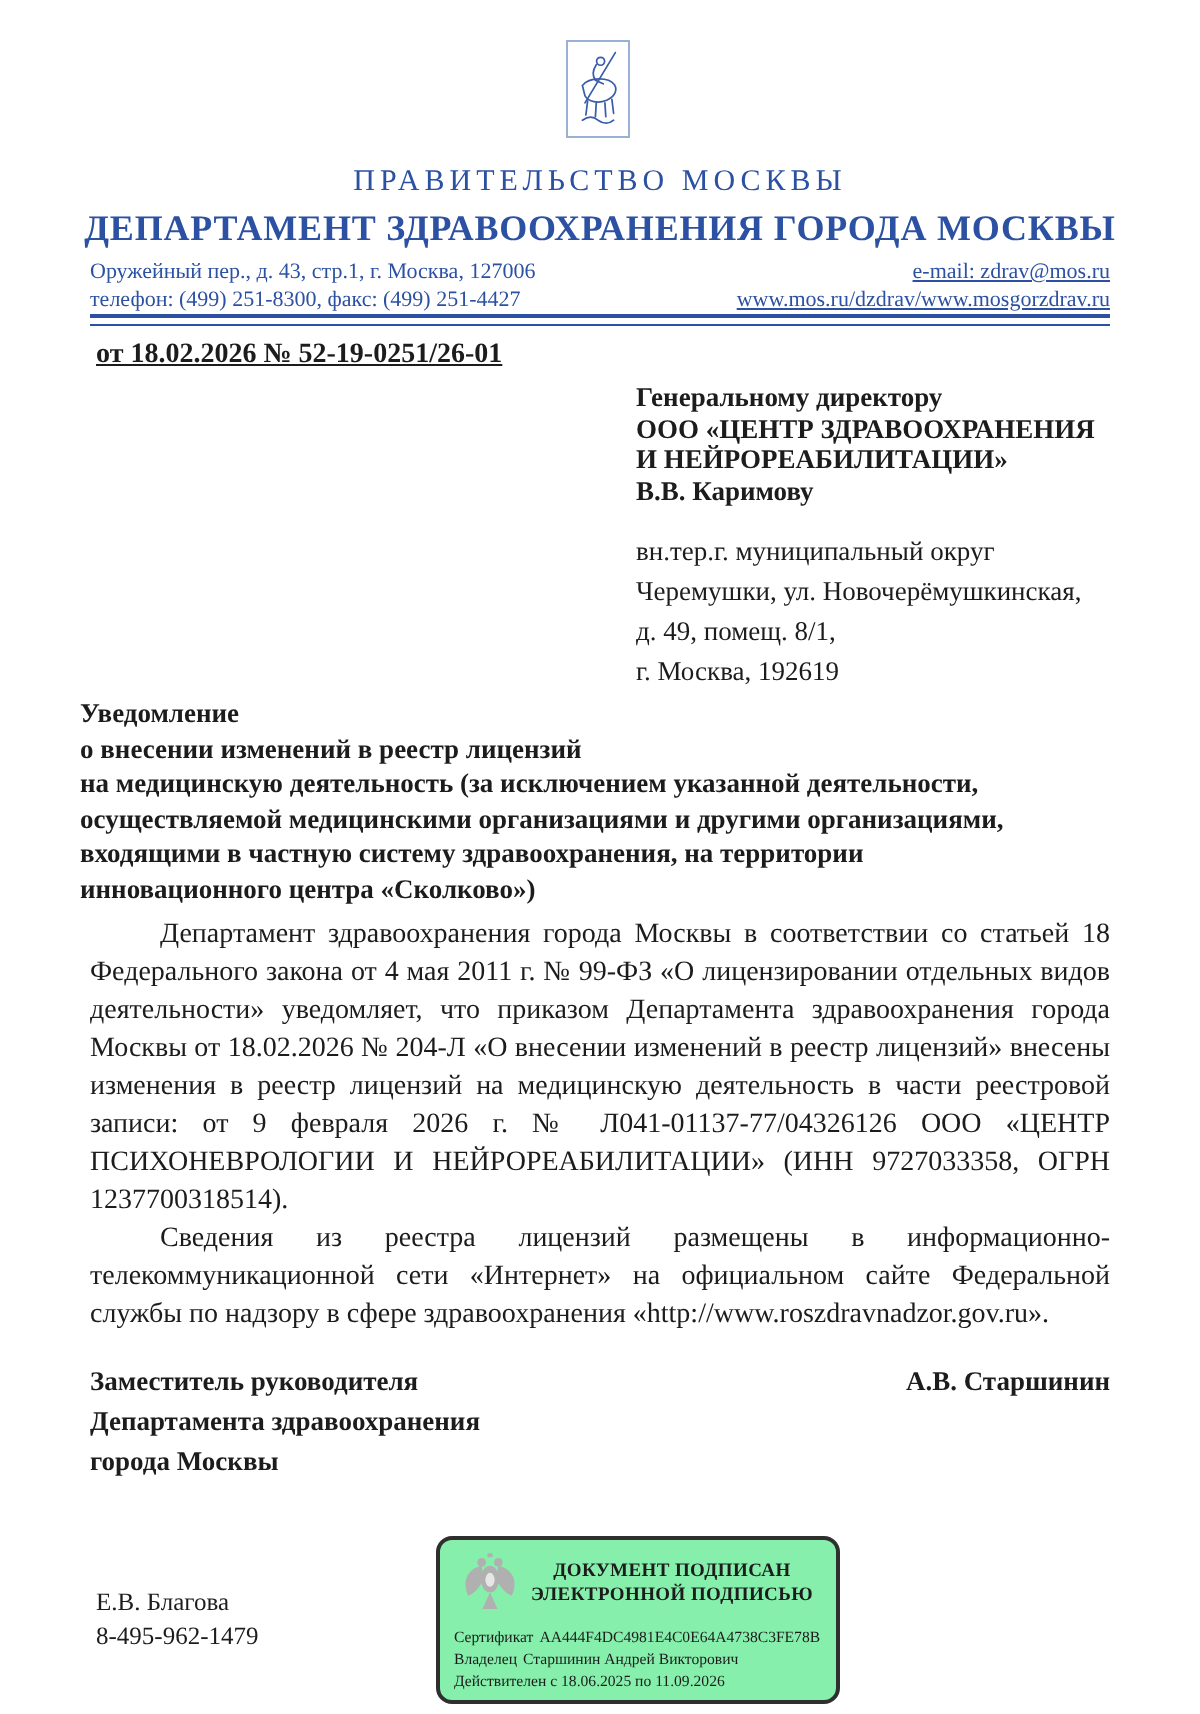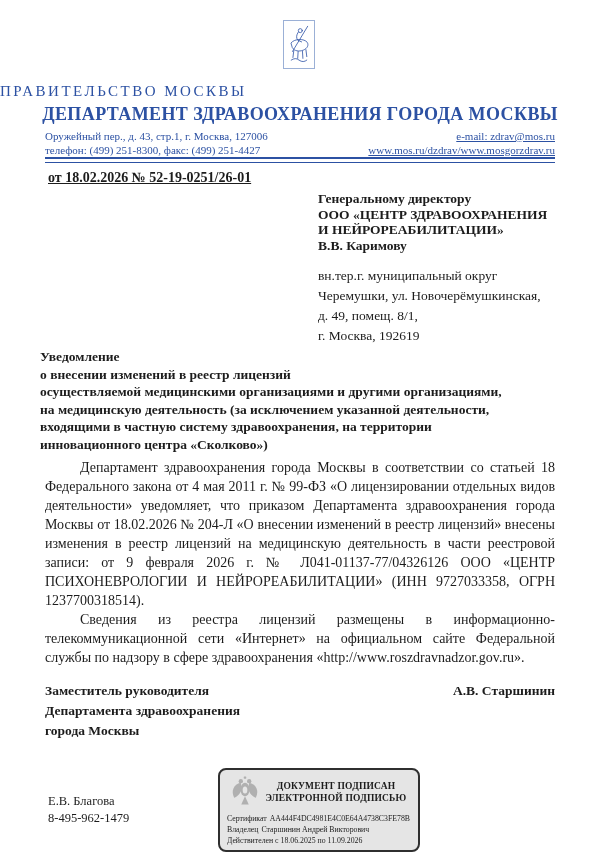--- a/index.html
+++ b/index.html
@@ -20,21 +20,21 @@
   }
   
   .emblem-box{
     position:absolute;top:20px;left:283px;
     width:32px;height:49px;
     border:1px solid #9bb0d6;
     display:flex;align-items:center;justify-content:center;
   }
   .gov-line{
     position:absolute;top:83px;left:0;right:0;
-    text-align:left;
+    text-align:center;
     color:var(--accent);
     font-size:15px;letter-spacing:2.5px;
   }
   .dept-line{
     position:absolute;top:104px;left:0;right:0;
     text-align:center;
     color:var(--accent);
     font-size:18px;font-weight:bold;letter-spacing:0.4px;
   }
   .contact-row{
@@ -87,21 +87,21 @@
   .executor{
     position:absolute;top:793px;left:48px;
     font-size:12.5px;line-height:17px;
   }
   .stamp{
     position:absolute;top:768px;left:218px;
     width:202px;height:84px;
     border:2px solid var(--stamp-border);
     border-radius:8px;
     padding:5px 9px 4px 7px;
-    background:#e5e5e5;
+    background:#86efac;
   }
   .stamp-head{display:flex;align-items:center;}
   .stamp-eagle{width:36px;flex:0 0 36px;display:flex;justify-content:center;}
   .stamp-title{
     flex:1;text-align:center;
     font-size:9.5px;font-weight:bold;line-height:12px;
     letter-spacing:0.2px;
   }
   .stamp-lines{margin-top:4px;font-size:7.8px;line-height:11px;white-space:nowrap;}
   .stamp-lines .lbl{margin-right:3px;}
@@ -156,22 +156,22 @@
   <div class="recipient-address">
     <div>вн.тер.г. муниципальный округ</div>
     <div>Черемушки, ул. Новочерёмушкинская,</div>
     <div>д. 49, помещ. 8/1,</div>
     <div>г. Москва, 192619</div>
   </div>
 
   <div class="doc-title">
     <div>Уведомление</div>
     <div>о внесении изменений в реестр лицензий</div>
+    <div>на медицинскую деятельность (за исключением указанной деятельности,</div>
     <div>осуществляемой медицинскими организациями и другими организациями,</div>
-    <div>на медицинскую деятельность (за исключением указанной деятельности,</div>
     <div>входящими в частную систему здравоохранения, на территории</div>
     <div>инновационного центра «Сколково»)</div>
   </div>
 
   <div class="doc-body">
     <p>Департамент здравоохранения города Москвы в соответствии со статьей 18 Федерального закона от 4 мая 2011 г. № 99-ФЗ «О лицензировании отдельных видов деятельности» уведомляет, что приказом Департамента здравоохранения города Москвы от 18.02.2026 № 204-Л «О внесении изменений в реестр лицензий» внесены изменения в реестр лицензий на медицинскую деятельность в части реестровой записи: от 9 февраля 2026 г. № Л041-01137-77/04326126 ООО «ЦЕНТР ПСИХОНЕВРОЛОГИИ И НЕЙРОРЕАБИЛИТАЦИИ» (ИНН 9727033358, ОГРН 1237700318514).</p>
     <p>Сведения из реестра лицензий размещены в информационно-телекоммуникационной сети «Интернет» на официальном сайте Федеральной службы по надзору в сфере здравоохранения «http://www.roszdravnadzor.gov.ru».</p>
   </div>
 
   <div class="signature-row">

